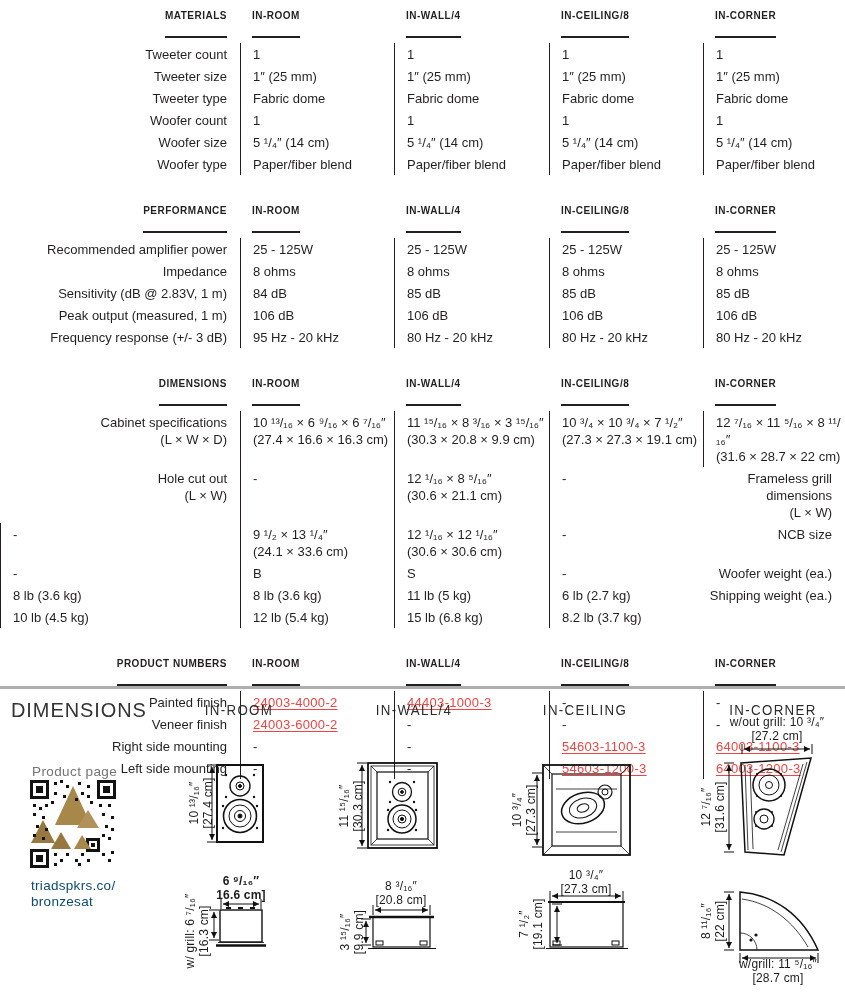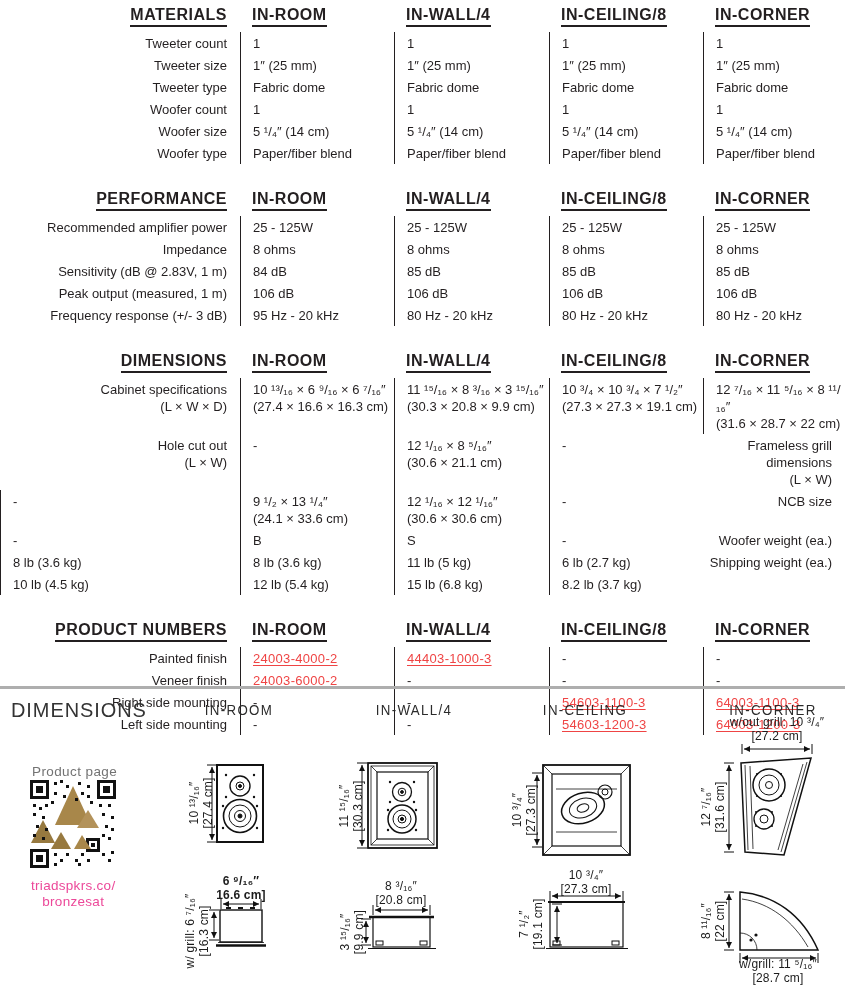--- a/index.html
+++ b/index.html
@@ -13,38 +13,38 @@
     display:grid;
     grid-template-columns:240px 154px 155px 154px 142px;
     margin-bottom:26px;
   }
   .cell{padding-top:2.5px;padding-bottom:2.5px;line-height:17px;white-space:pre-line;}
   .hcell{padding-bottom:5px;padding-top:0;}
   .label-col{text-align:right;padding-right:13px;}
   .vcell{padding-left:12px;}
   .body.vcell{border-left:1.5px solid #231f20;}
   .sec-h,.col-h{
-    display:inline-block;border-bottom:2px solid #231f20;padding-bottom:2px;
-    font-weight:700;letter-spacing:.5px;font-size:16px;
+    display:inline-block;border-bottom:2px solid #231f20;padding-bottom:12px;
+    font-weight:700;letter-spacing:.5px;font-size:10px;
   }
   .pn-link{color:#ef4444;text-decoration:underline;text-underline-offset:2px;cursor:pointer;letter-spacing:.3px;}
   
   .dims-area{position:absolute;left:0;top:686px;width:845px;height:307px;}
   .rule{position:absolute;left:0;top:0;width:845px;height:2.5px;background:#aeaeae;}
   .dims-title{
     position:absolute;left:11px;top:12px;font-size:21px;letter-spacing:1px;color:#333;
     transform:scaleX(.95);transform-origin:left center;
   }
   .diag-title{
     position:absolute;top:16px;text-align:center;font-size:14px;letter-spacing:1.4px;color:#2b2b2b;
     transform:scaleX(.95);
   }
   .qr-label{position:absolute;left:32px;top:78px;color:#737373;font-size:13.5px;letter-spacing:.4px;}
   .qr{position:absolute;left:30px;top:94px;}
-  .qr-url{position:absolute;left:31px;top:192px;color:#ec4899;font-size:13.5px;line-height:16px;white-space:pre-line;letter-spacing:.3px;text-align:center;}
+  .qr-url{position:absolute;left:31px;top:192px;color:#0c4a6e;font-size:13.5px;line-height:16px;white-space:pre-line;letter-spacing:.3px;}
   .drawings{position:absolute;left:0;top:0;width:845px;height:307px;}
   .hlabel,.vlabel{
     position:absolute;text-align:center;white-space:pre-line;
     font-size:12px;line-height:14px;color:#1c1c1c;letter-spacing:.2px;
   }
   .vlabel{transform:rotate(-90deg);}
   svg line,svg path,svg rect,svg circle,svg ellipse{vector-effect:none;}
 </style>
 </head>
 <body>

